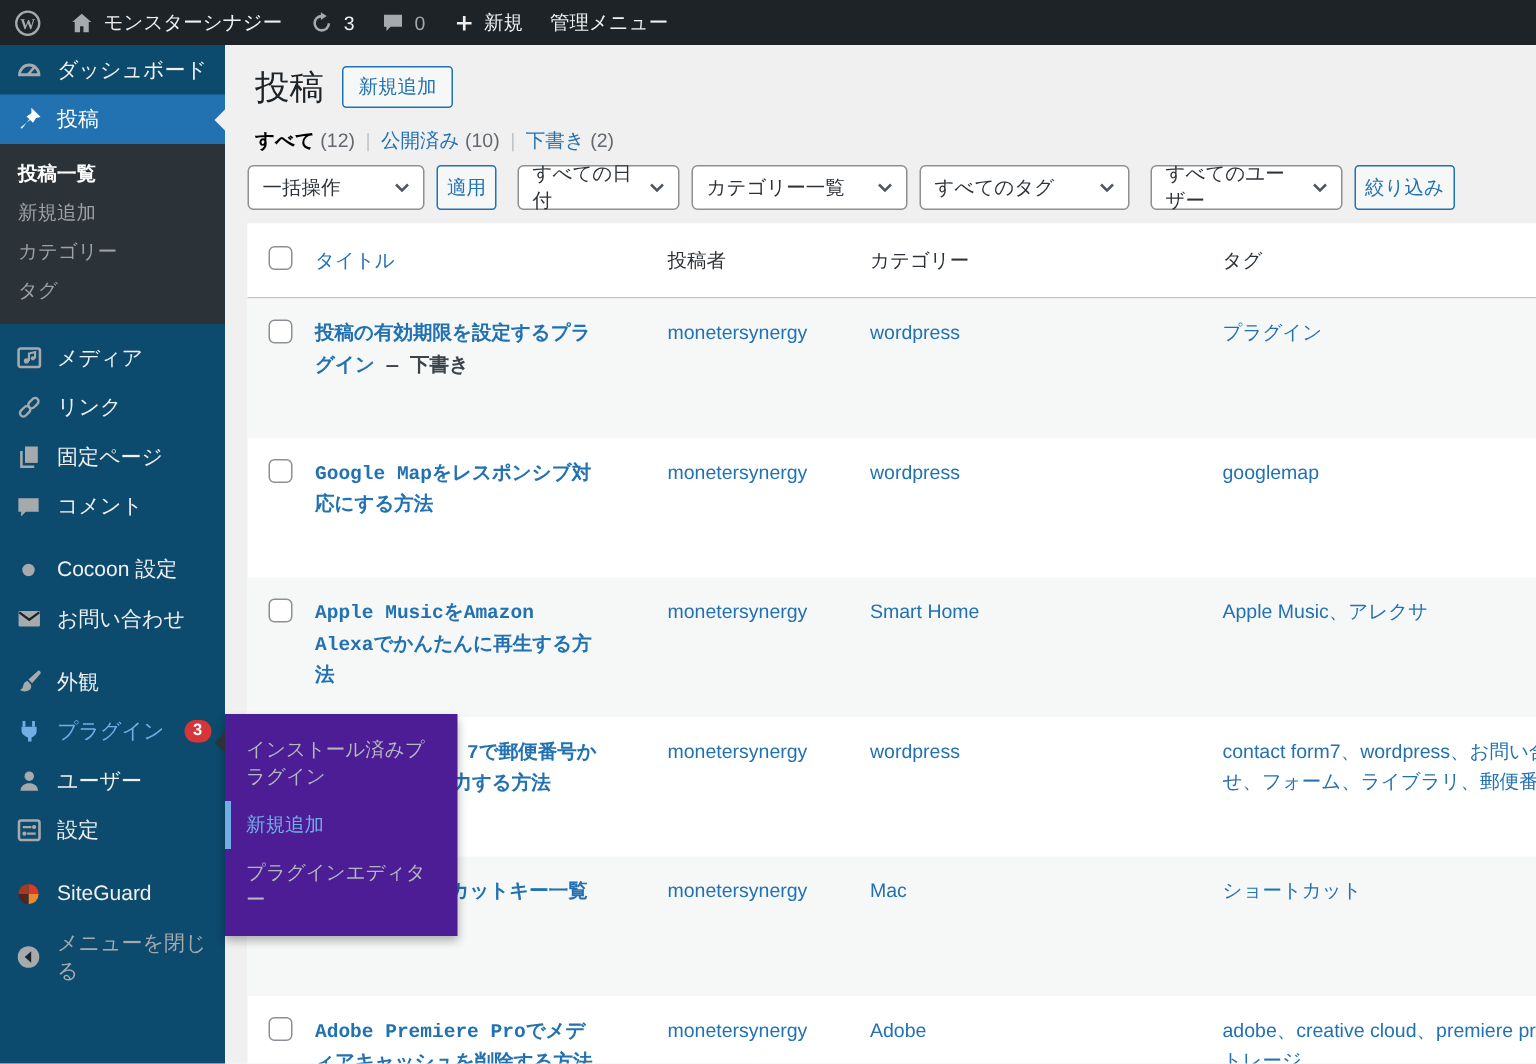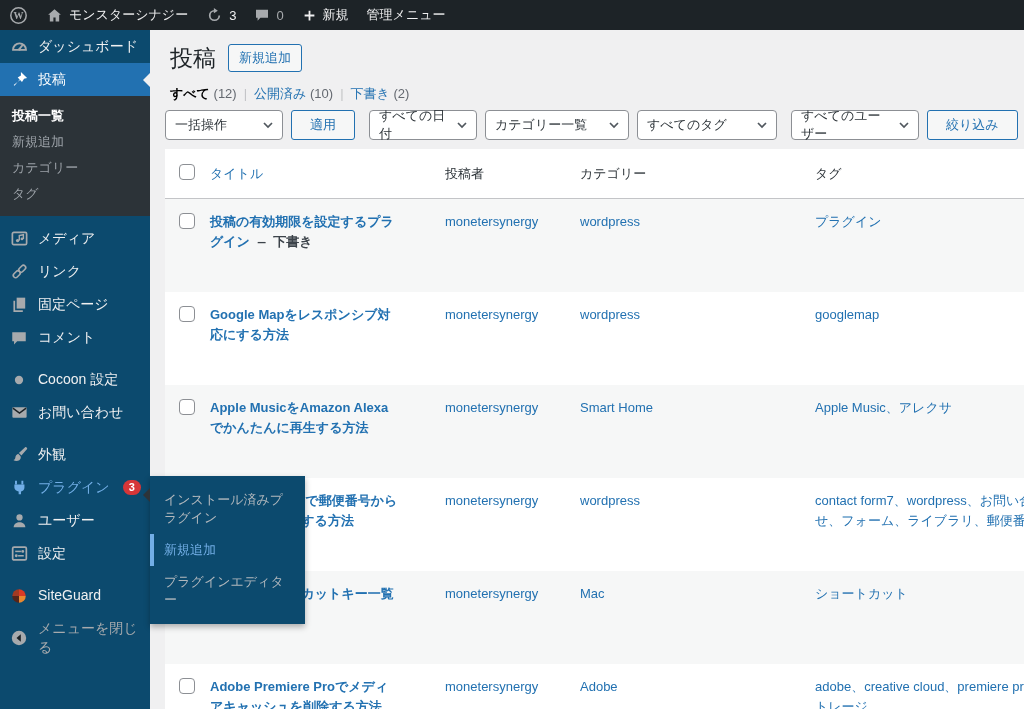--- a/index.html
+++ b/index.html
@@ -44,21 +44,21 @@
   }
   .submenu { background:#2c3338; padding:7px 0 9px; }
   .submenu-item { padding:6px 12px; font-size:13px; color:#9ca2a8; line-height:14px; cursor:pointer; }
   .submenu-item.current { color:#fff; font-weight:700; }
   .menu-gap { height:9px; }
   .collapse-item { color:#a7aaad; }
   .collapse-item .icon { color:#a7aaad; }
 
   
   .flyout {
-    position:absolute; left:150px; top:476px; width:155px; background:#0c4a6e;
+    position:absolute; left:150px; top:476px; width:155px; background:#4c1d95;
     padding:8px 0; z-index:55; font-size:13px; box-shadow:0 3px 6px rgba(0,0,0,.3);
   }
   .flyout::before {
     content:""; position:absolute; left:-7px; top:12px;
     border:7px solid transparent; border-right-color:#2c3338; border-left-width:0;
   }
   .flyout-item { padding:7px 14px; color:#b2b8bd; line-height:18px; cursor:pointer; }
   .flyout-item.hl { color:#72aee6; border-left:4px solid #72aee6; padding-left:10px; }
 
   
@@ -75,41 +75,41 @@
   .views .vcount { color:#646970; font-weight:400; }
   .vsep { color:#c3c4c7; margin:0 7px; }
 
   .toolbar { display:flex; gap:8px; margin:0 0 9px 15px; align-items:center; }
   .select {
     display:flex; align-items:center; justify-content:space-between; gap:8px;
     height:30px; border:1px solid #8c8f94; border-radius:4px; background:#fff;
     padding:0 9px; font-size:13px; color:#2c3338; cursor:pointer;
   }
   .select .chev { display:flex; color:#50575e; }
-  .btn30 { height:30px; padding:0 18px; line-height:28px; }
+  .btn30 { height:30px; padding:0 6px; line-height:28px; }
 
   
   .tablewrap { margin-left:15px; width:895px; background:#fff; }
   .trow { display:flex; align-items:flex-start; }
   .thead { height:50px; border-bottom:1px solid #c3c4c7; align-items:center; background:#fff; }
   .th { font-size:13px; color:#2c3338; }
   .th-title a { color:#2271b1; font-size:13px; }
   .c1 { width:45px; padding-left:14px; flex:none; }
   .c2 { width:235px; padding-right:45px; flex:none; }
   .c3 { width:135px; flex:none; }
   .c4 { width:235px; flex:none; }
   .c5 { width:245px; flex:none; }
   .drow { min-height:93px; padding-top:13px; font-size:13px; }
   .drow.alt { background:#f6f7f7; }
   .checkbox {
     width:16px; height:16px; border:1px solid #8c8f94; border-radius:4px; background:#fff;
     display:inline-block; cursor:pointer; margin-top:1px;
   }
   .title-cell { line-height:1.55; word-break:break-word; }
-  .title-link { color:#2271b1; font-weight:700; cursor:pointer; }
+  .title-link { color:#2271b1; font-weight:700; cursor:pointer;font-family:Liberation Mono, monospace; }
   .post-state { color:#3c434a; font-weight:700;font-family:Liberation Mono, monospace; }
   .cell-link { color:#2271b1; cursor:pointer; line-height:1.55; display:inline-block; word-break:break-word; }
   .author-cell { padding-right:10px; }
 </style>
 </head>
 <body>
 
 <div class="adminbar">
   <div class="ab-item">
     <span class="ab-icon">

